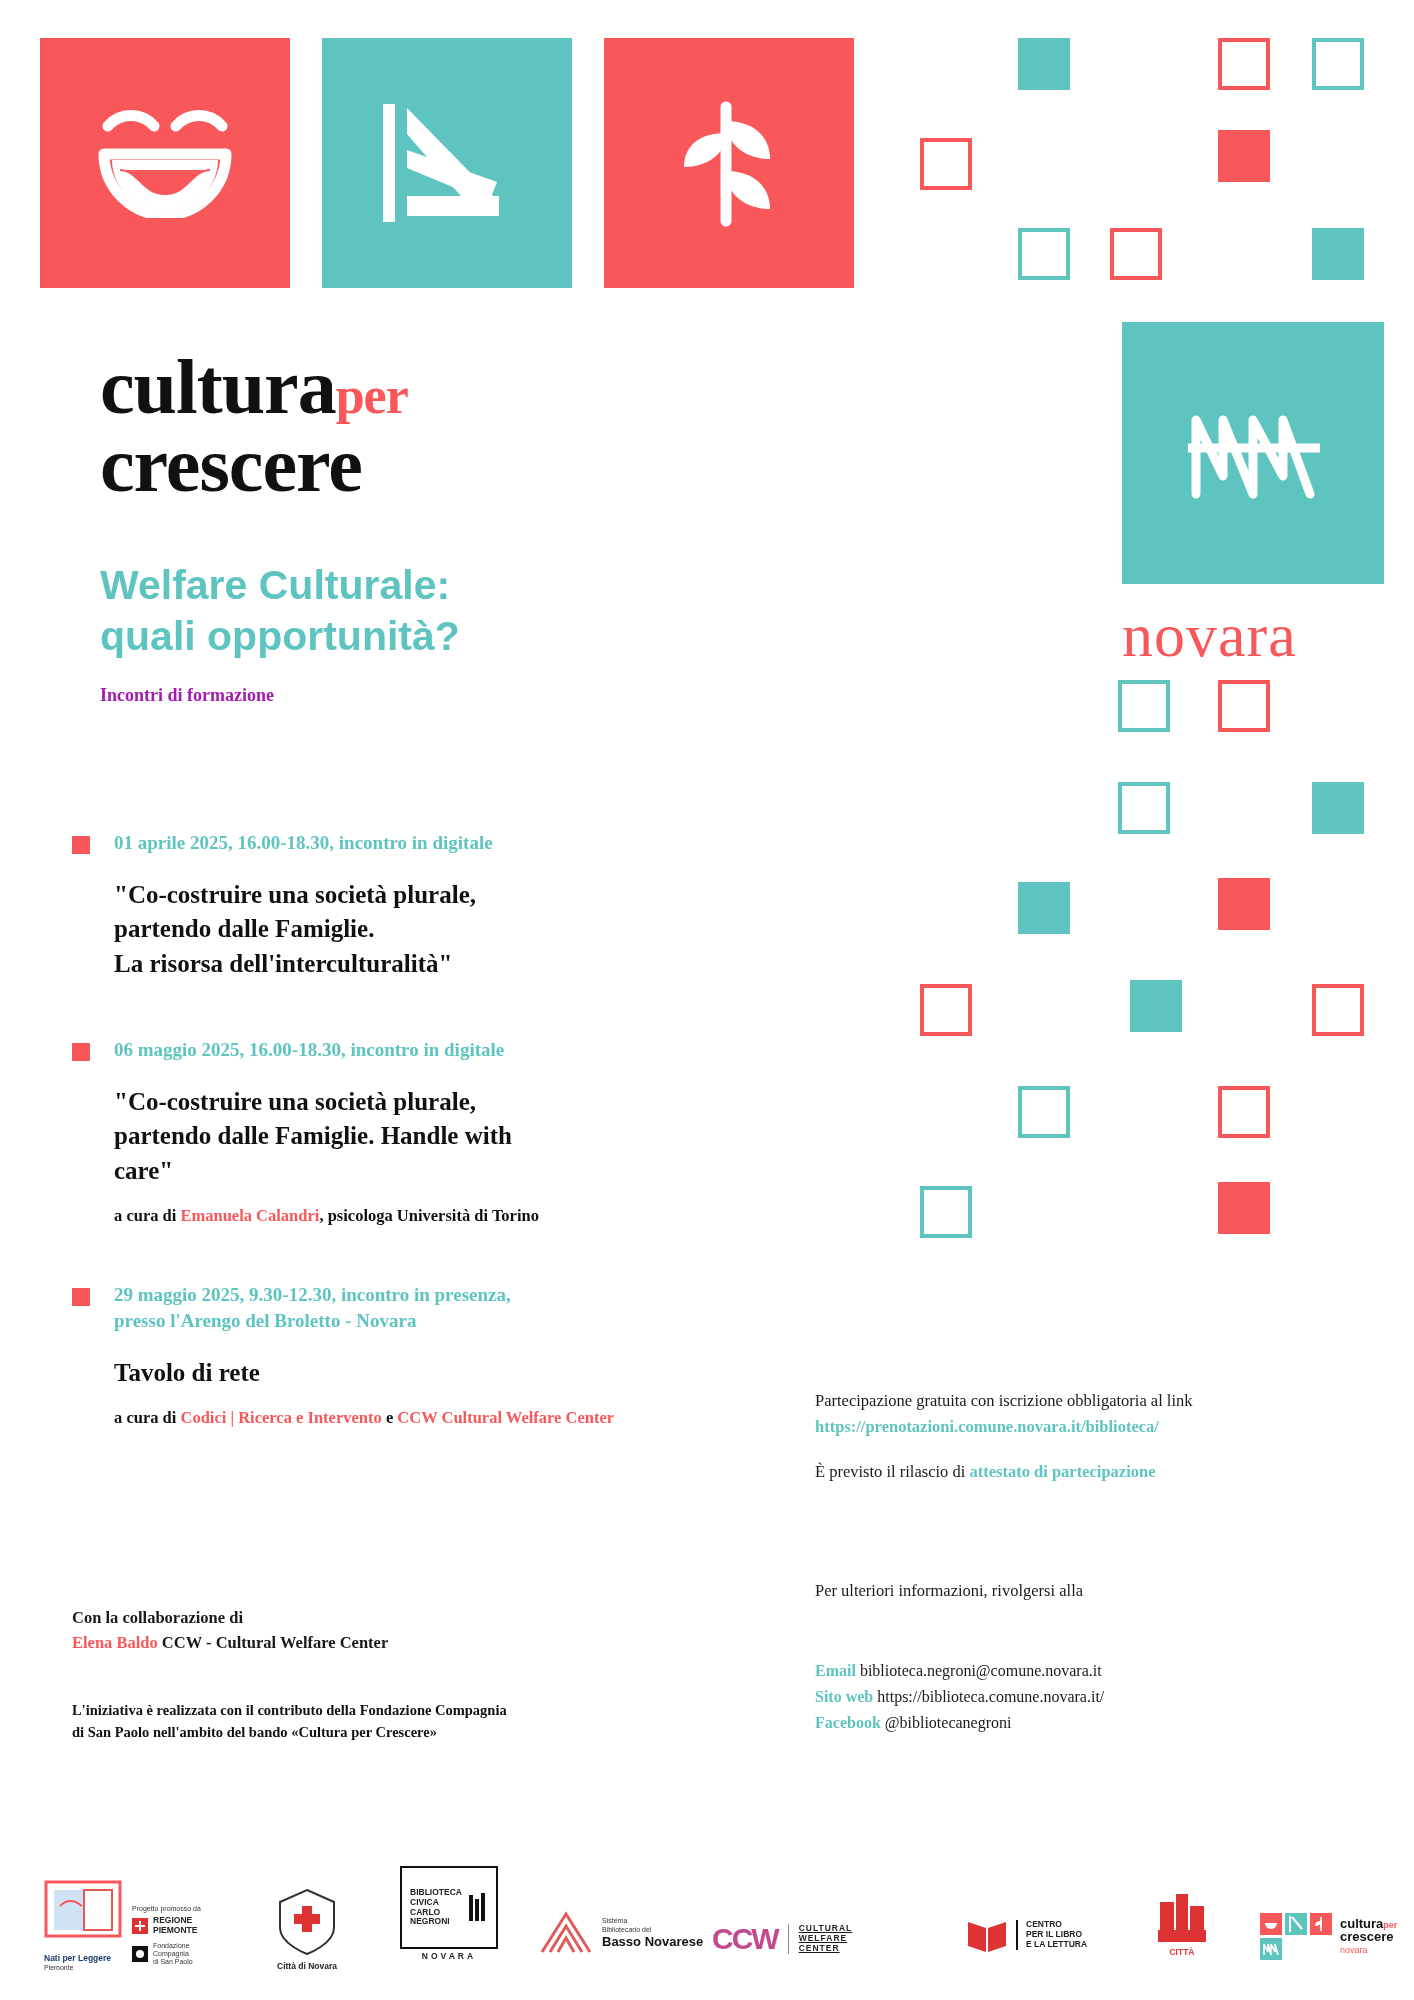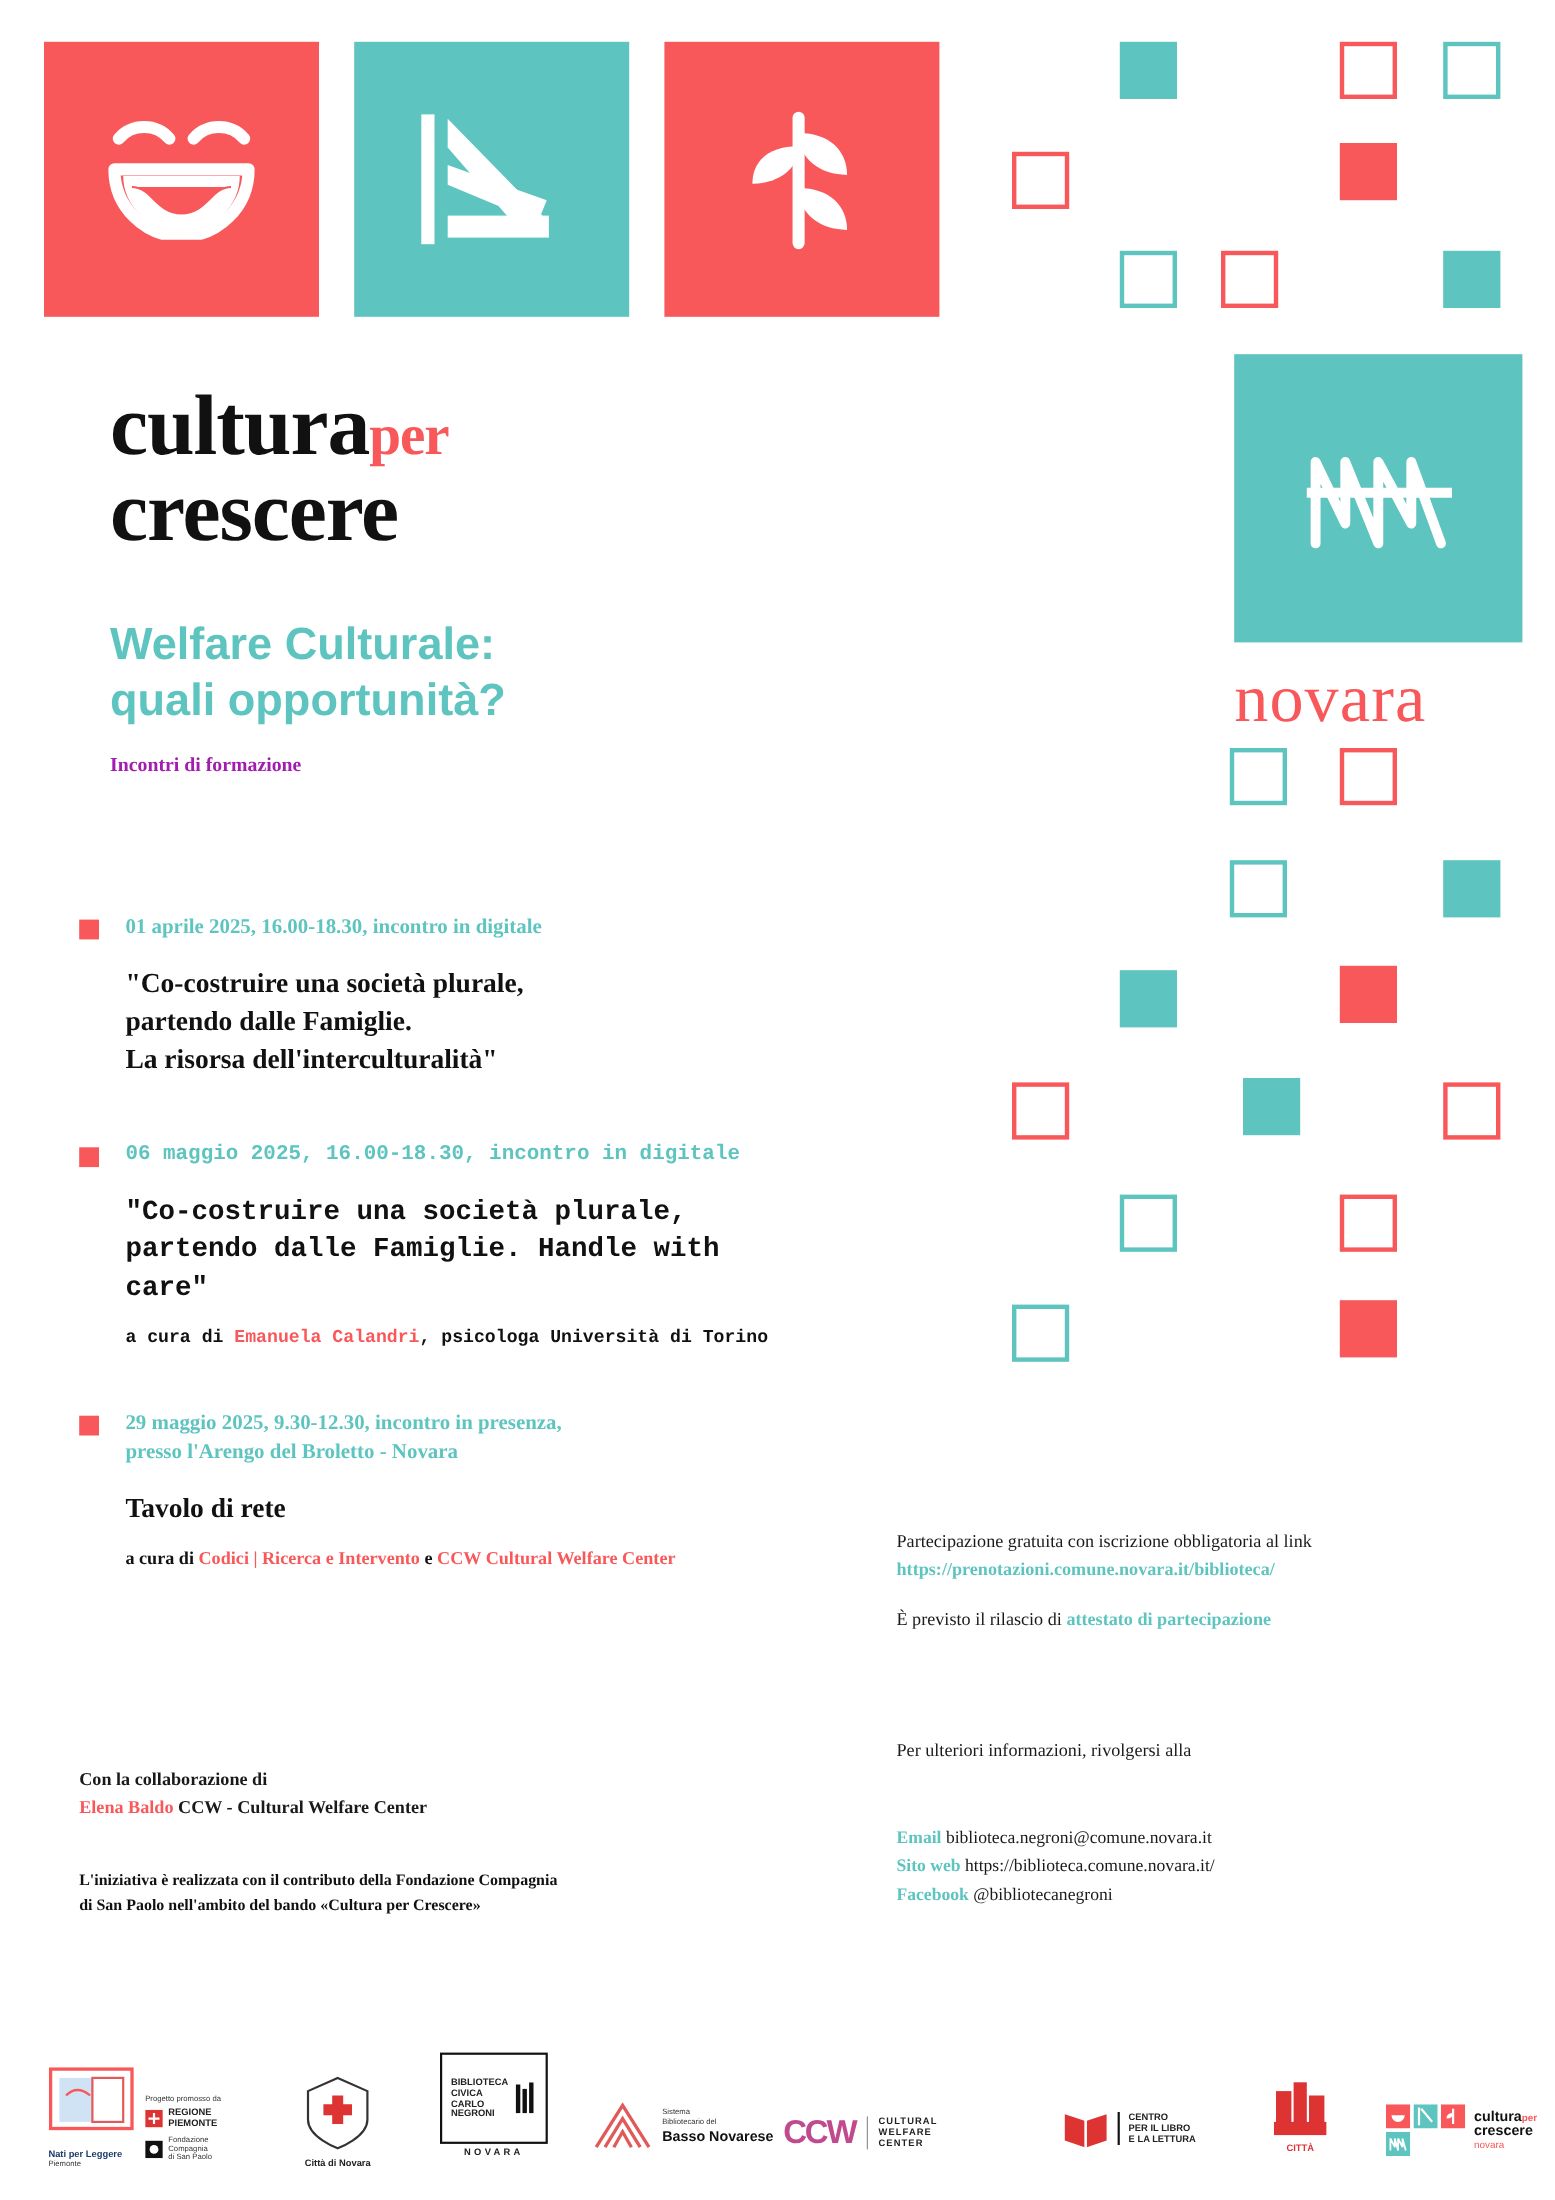--- a/index.html
+++ b/index.html
@@ -146,21 +146,21 @@
   <div class="events">
 
     <div class="event">
       <span class="bullet"></span>
       <div class="ev-date">01 aprile 2025, 16.00-18.30, incontro in digitale</div>
       <div class="ev-title">
         "Co-costruire una società plurale,<br>partendo dalle Famiglie.<br>La risorsa dell'interculturalità"
       </div>
     </div>
 
-    <div class="event" style="margin-top:22px;font-family:Liberation Mono, monospace;">
+    <div class="event" style="margin-top:22px;">
       <span class="bullet"></span>
       <div class="ev-date">06 maggio 2025, 16.00-18.30, incontro in digitale</div>
       <div class="ev-title">
         "Co-costruire una società plurale,<br>partendo dalle Famiglie. Handle with<br>care"
       </div>
       <div class="ev-by">
         <span>a cura di </span><span class="hl-red">Emanuela Calandri</span><span>, psicologa Università di Torino</span>
       </div>
     </div>
 
@@ -274,21 +274,21 @@
       </svg>
       <div>
         <div class="tiny">Sistema</div>
         <div class="tiny">Bibliotecario del</div>
         <div style="font-size:13px;font-weight:700;color:#111;">Basso Novarese</div>
       </div>
     </div>
 
     <div class="flogo" style="left:712px;bottom:16px;display:flex;align-items:center;gap:10px;">
       <div style="font-size:30px;font-weight:700;color:#c14a8e;letter-spacing:-2px;">CCW</div>
-      <div style="border-left:1px solid #888;padding-left:10px;">
+      <div style="border-left:1px solid #888;padding-left:10px;text-decoration:underline;">
         <div class="tiny-b" style="letter-spacing:1px;">CULTURAL</div>
         <div class="tiny-b" style="letter-spacing:1px;">WELFARE</div>
         <div class="tiny-b" style="letter-spacing:1px;">CENTER</div>
       </div>
     </div>
 
     <div class="flogo" style="left:966px;bottom:16px;display:flex;align-items:center;gap:8px;">
       <svg width="42" height="42" viewBox="0 0 42 42">
         <path d="M2 8 L20 14 V38 L2 32 Z" fill="#d33"></path>
         <path d="M40 8 L22 14 V38 L40 32 Z" fill="#d33"></path>

